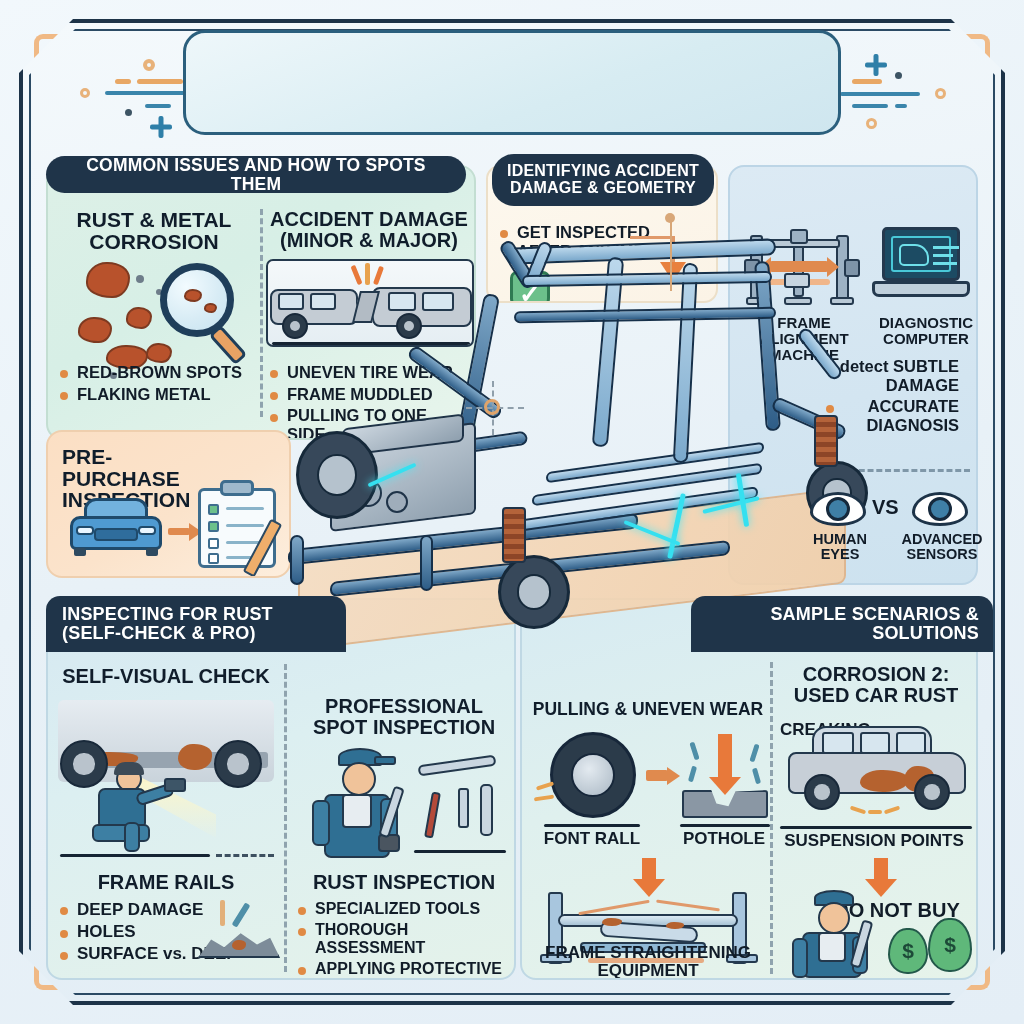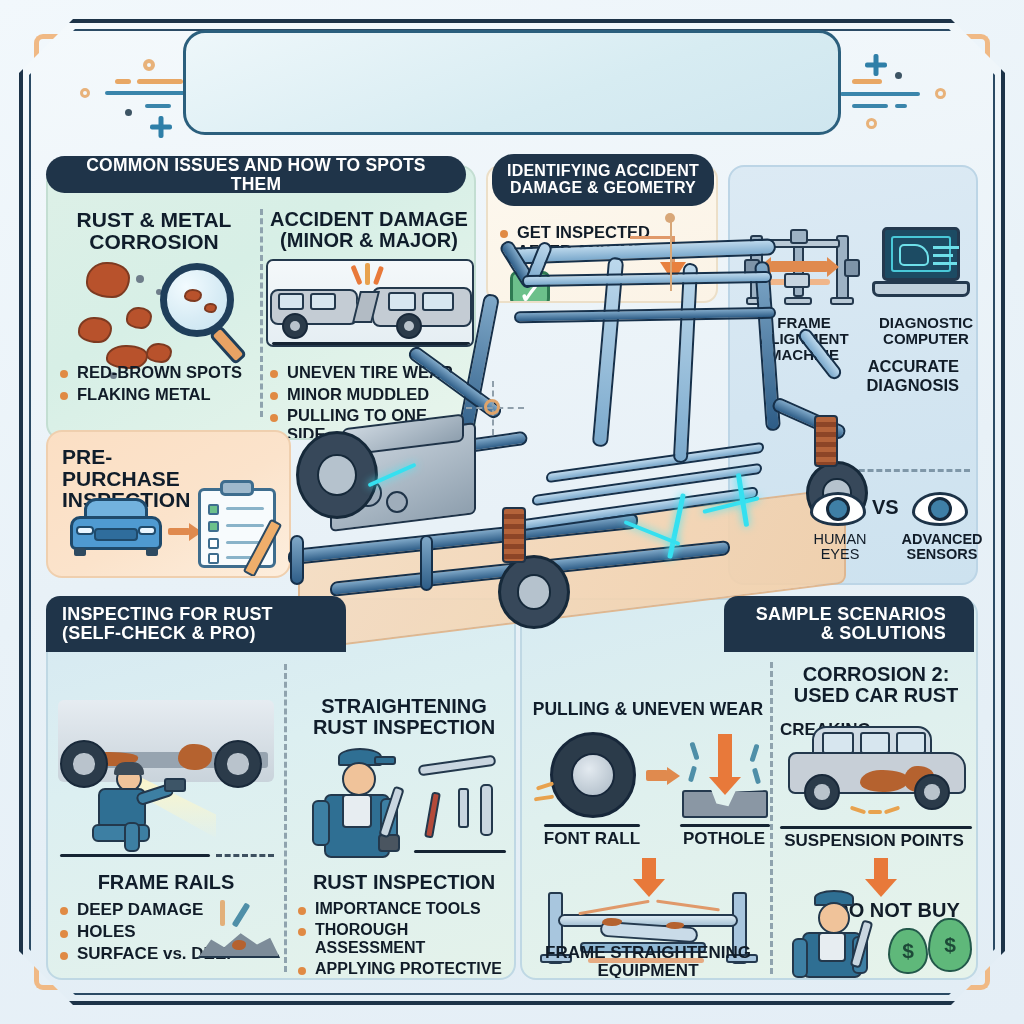--- a/index.html
+++ b/index.html
@@ -206,22 +206,22 @@
 
   .beam{ position:absolute; background:linear-gradient(180deg,rgba(255,247,200,.95),rgba(255,247,200,.05));
     clip-path: polygon(0 0, 100% 62%, 100% 100%, 0 30%); }
 
   
   #p-scen{
     left:520px; top:598px; width:458px; height:382px;
     background:linear-gradient(165deg,#d7ebf2 0%,#dff0ee 45%,#e6f3ea 100%);
     border:2px solid #bfd8e4;
   }
-  #pill-scen{ right:50px; top:596px; width:250px; height:56px; font-size:18px;
-    border-radius:14px 14px 0 0; justify-content:flex-end; text-align:right; padding-right:28px; }
+  #pill-scen{ right:31px; top:596px; width:302px; height:56px; font-size:18px;
+    border-radius:14px 14px 0 0; justify-content:flex-end; text-align:right; padding-right:14px; }
 
   .tire{ position:absolute; border-radius:50%; background:#2b3b4a; border:3px solid #17273a; }
   .tire::after{ content:""; position:absolute; inset:22%; border-radius:50%;
     background:radial-gradient(circle at 40% 35%,#e3eaf0,#aab8c4); border:2px solid #17273a; }
   .road{ position:absolute; background:#8a97a4; border:2.5px solid #24394e; border-radius:3px; }
   .lift-post{ position:absolute; width:15px; background:#a8c6de; border:2.5px solid #24394e; border-radius:3px; }
   .bentbar{ position:absolute; height:13px; background:#c9dbe8; border:2.5px solid #24394e; border-radius:7px; }
 
   .suv{ position:absolute; }
   .suv-body{ position:absolute; background:#c7cfd7; border:2.5px solid #23384c; border-radius:8px 16px 7px 7px; }
@@ -322,21 +322,21 @@
       <div class="wheel" style="left:128px;top:52px;width:26px;height:26px;"></div>
       <div style="position:absolute;left:88px;top:30px;width:20px;height:32px;background:#b2bbc4;border:2.5px solid #23384c;transform:skewX(-14deg);"></div>
       <div style="position:absolute;left:86px;top:4px;width:5px;height:20px;background:#e8793a;transform:rotate(-22deg);border-radius:2px;"></div>
       <div style="position:absolute;left:97px;top:2px;width:5px;height:22px;background:#e8a24e;border-radius:2px;"></div>
       <div style="position:absolute;left:108px;top:5px;width:5px;height:19px;background:#e8793a;transform:rotate(20deg);border-radius:2px;"></div>
       <div class="hrule" style="left:4px;top:81px;width:198px;height:3px;"></div>
     </div>
 
     <ul class="bullets" style="position:absolute;left:222px;top:196px;width:200px;font-size:16.5px;">
       <li>UNEVEN TIRE WEAR</li>
-      <li>MINOR MUDDLED</li>
+      <li>FRAME MUDDLED</li>
       <li>PULLING TO ONE SIDE</li>
     </ul>
   </div>
   <div class="pill" id="pill-common">COMMON ISSUES AND HOW TO SPOTS THEM</div>
 
   <div class="panel" id="p-ident">
     <ul class="bullets" style="position:absolute;left:12px;top:56px;width:206px;font-size:16.5px;">
       <li>GET INSPECTED AFTER ANY IMPACT</li>
     </ul>
     <div class="shield" style="left:22px;top:104px;"></div>
@@ -372,31 +372,32 @@
         <div style="position:absolute;left:48px;top:24px;width:20px;height:2.5px;background:#6fe0ea;"></div>
         <div style="position:absolute;left:48px;top:32px;width:24px;height:2.5px;background:#6fe0ea;"></div>
       </div>
       <div class="laptop-base" style="left:0px;top:54px;width:98px;height:16px;"></div>
     </div>
 
     <div class="label-sm" style="left:6px;top:148px;width:136px;font-size:15px;">FRAME ALIGNMENT MACHINE</div>
     <div class="label-sm" style="left:146px;top:148px;width:100px;font-size:15px;">DIAGNOSTIC COMPUTER</div>
 
     <ul class="bullets" style="position:absolute;left:96px;top:190px;width:150px;font-size:16.5px;text-align:right;">
+      <li style="padding-left:0;padding-right:17px;">detect SUBTLE DAMAGE</li>
       <li style="padding-left:0;padding-right:17px;">ACCURATE DIAGNOSIS</li>
     </ul>
 
     <div style="position:absolute;left:120px;top:302px;width:120px;border-top:3px dashed #7f97a8;"></div>
   </div>
 
   <div style="position:absolute;left:810px;top:492px;width:170px;height:90px;z-index:7;">
     <div class="eye" style="left:0px;top:0px;"></div>
     <div style="position:absolute;left:62px;top:4px;font-size:20px;font-weight:bold;color:#111c28;">VS</div>
     <div class="eye" style="left:102px;top:0px;"></div>
-    <div style="position:absolute;left:-8px;top:40px;width:76px;text-align:center;font-size:14.5px;font-weight:normal;color:#111c28;line-height:1.05;">HUMAN EYES</div>
+    <div style="position:absolute;left:-8px;top:40px;width:76px;text-align:center;font-size:14.5px;font-weight:bold;color:#111c28;line-height:1.05;">HUMAN EYES</div>
     <div style="position:absolute;left:88px;top:40px;width:88px;text-align:center;font-size:14.5px;font-weight:bold;color:#111c28;line-height:1.05;">ADVANCED SENSORS</div>
   </div>
 
   <div class="panel" id="p-pre">
     <div class="subhead" style="position:absolute;left:14px;top:14px;width:160px;font-size:21px;text-align:left;">PRE-PURCHASE INSPECTION</div>
 
     <div class="frontcar" style="left:20px;top:66px;width:96px;height:62px;">
       <div class="fc-roof" style="left:16px;top:0px;width:64px;height:24px;"></div>
       <div class="fc-body" style="left:2px;top:18px;width:92px;height:34px;"></div>
       <div class="fc-light" style="left:8px;top:28px;width:18px;height:9px;"></div>
@@ -473,20 +474,21 @@
     <div style="position:absolute;left:196px;top:172px;width:58px;border-top:2px dashed #8f9fab;"></div>
     <div style="position:absolute;left:222px;top:146px;height:54px;border-left:2px dashed #8f9fab;"></div>
     <div style="position:absolute;left:214px;top:164px;width:16px;height:16px;border-radius:50%;border:3px solid #e0a46a;"></div>
     <div style="position:absolute;left:400px;top:-16px;height:72px;border-left:2px solid #d8a778;"></div>
     <div style="position:absolute;left:395px;top:-22px;width:10px;height:10px;border-radius:50%;background:#d8a778;"></div>
   </div>
 
   <div class="panel" id="p-rust">
     <div class="vdash" style="left:236px;top:64px;height:308px;"></div>
 
+    <div class="subhead" style="position:absolute;left:8px;top:66px;width:220px;font-size:20px;">SELF-VISUAL CHECK</div>
 
     <div style="position:absolute;left:10px;top:100px;width:216px;height:164px;">
       <div style="position:absolute;left:0;top:0;width:216px;height:82px;background:linear-gradient(180deg,#e6ecf1,#c9d3db);border-radius:6px;"></div>
       <div style="position:absolute;left:6px;top:52px;width:204px;height:16px;background:#97a4b0;border-radius:3px;"></div>
       <div class="rustpatch" style="left:26px;top:52px;width:54px;height:14px;"></div>
       <div class="rustpatch" style="left:120px;top:44px;width:34px;height:26px;"></div>
       <div class="wheel" style="left:2px;top:40px;width:48px;height:48px;"></div>
       <div class="wheel" style="left:156px;top:40px;width:48px;height:48px;"></div>
       <div class="beam" style="left:80px;top:76px;width:78px;height:62px;"></div>
       <div class="person" style="left:26px;top:62px;width:100px;height:96px;">
@@ -510,21 +512,21 @@
       <li>SURFACE  vs. DEEP</li>
     </ul>
     <div style="position:absolute;left:150px;top:300px;width:82px;height:64px;">
       <div style="position:absolute;left:22px;top:0px;width:5px;height:26px;background:#e2b07a;border-radius:2px;"></div>
       <div style="position:absolute;left:40px;top:2px;width:6px;height:26px;background:#4f8fa8;transform:rotate(32deg);border-radius:2px;"></div>
       <div style="position:absolute;left:0px;top:30px;width:82px;height:28px;background:#7d8c99;border:2.5px solid #23384c;
                   clip-path:polygon(0 100%,16% 34%,32% 62%,52% 12%,72% 52%,88% 28%,100% 100%);"></div>
       <div class="rustpatch" style="left:34px;top:40px;width:14px;height:10px;"></div>
     </div>
 
-    <div class="subhead" style="position:absolute;left:252px;top:96px;width:208px;font-size:20px;">STRAIGHTENING RUST INSPECTION</div>
+    <div class="subhead" style="position:absolute;left:252px;top:96px;width:208px;font-size:20px;">PROFESSIONAL SPOT INSPECTION</div>
 
     <div style="position:absolute;left:252px;top:148px;width:212px;height:116px;">
       <div class="person" style="left:10px;top:0px;width:110px;height:112px;">
         <div class="p-cap" style="left:28px;top:0px;width:44px;height:18px;"></div>
         <div style="position:absolute;left:64px;top:8px;width:22px;height:9px;background:#2f6f93;border:2.5px solid #23384c;border-radius:3px;"></div>
         <div class="p-head" style="left:32px;top:14px;width:34px;height:34px;"></div>
         <div class="p-torso" style="left:14px;top:46px;width:66px;height:64px;"></div>
         <div style="position:absolute;left:32px;top:46px;width:30px;height:34px;background:#e7edf1;border:2.5px solid #23384c;border-radius:4px;"></div>
         <div class="p-limb" style="left:2px;top:52px;width:18px;height:46px;"></div>
         <div class="p-limb" style="left:70px;top:50px;width:18px;height:44px;"></div>
@@ -536,21 +538,21 @@
         <div style="position:absolute;left:10px;top:38px;width:9px;height:46px;background:#b44a3a;border:2.5px solid #23384c;border-radius:3px;transform:rotate(10deg);"></div>
         <div style="position:absolute;left:40px;top:34px;width:11px;height:40px;background:#c9d6e0;border:2.5px solid #23384c;border-radius:3px;"></div>
         <div style="position:absolute;left:62px;top:30px;width:13px;height:52px;background:#c9d6e0;border:2.5px solid #23384c;border-radius:5px;"></div>
         <div class="hrule" style="left:-4px;top:96px;width:92px;"></div>
       </div>
     </div>
 
     <div class="subhead" style="position:absolute;left:252px;top:272px;width:208px;font-size:20px;">RUST INSPECTION</div>
 
     <ul class="bullets" style="position:absolute;left:250px;top:300px;width:214px;font-size:16px;">
-      <li>IMPORTANCE TOOLS</li>
+      <li>SPECIALIZED TOOLS</li>
       <li>THOROUGH ASSESSMENT</li>
       <li>APPLYING PROTECTIVE COATINGS</li>
     </ul>
   </div>
   <div class="pill" id="pill-rust">INSPECTING FOR RUST (SELF-CHECK &amp; PRO)</div>
 
   <div class="panel" id="p-scen">
     <div class="vdash" style="left:248px;top:62px;height:312px;"></div>
 
     <div class="subhead" style="position:absolute;left:4px;top:100px;width:244px;font-size:17.5px;">PULLING &amp; UNEVEN WEAR</div>

